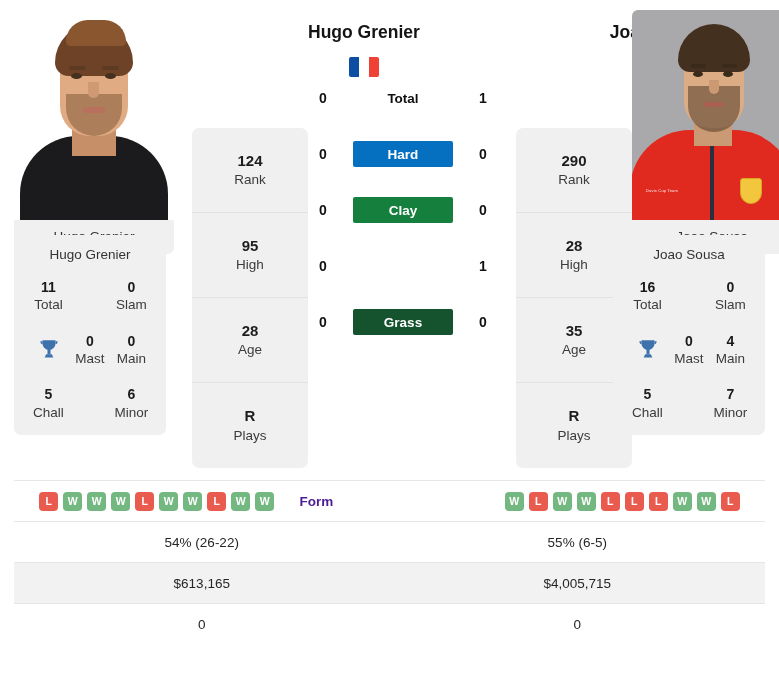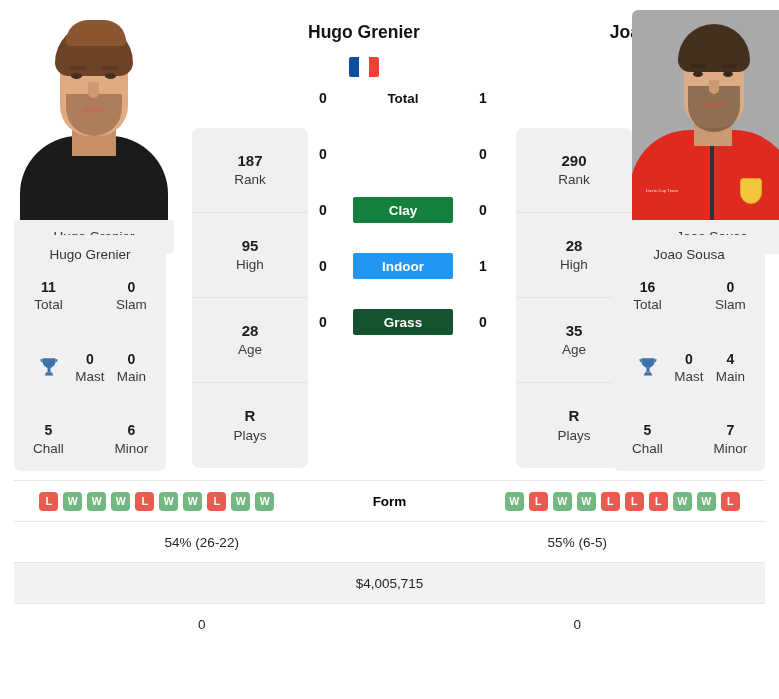--- a/index.html
+++ b/index.html
@@ -134,42 +134,42 @@
 
   
   .titles {
     width: 152px; flex: 0 0 152px;
     margin-top: 8px;
     background: #f0f0f0;
     border-radius: 7px;
     padding: 12px 8px 14px 8px;
   }
   .titles .hdr { text-align: center; font-size: 13.5px; color: #333333; margin-bottom: 16px; }
-  .tgrid { display: grid; grid-template-columns: 1fr 30px 1fr; row-gap: 36px; align-items: center; }
+  .tgrid { display: grid; grid-template-columns: 1fr 30px 1fr; row-gap: 18px; align-items: center; }
   .tcell { text-align: center; }
   .tcell .v { font-size: 14px; font-weight: bold; color: #1a1a1a; line-height: 1.3; }
   .tcell .k { font-size: 13.5px; color: #3b3b3b; line-height: 1.3; }
   .trophy { grid-row: 2; display: flex; align-items: center; justify-content: center; }
 
   
   .table { position: absolute; left: 14px; right: 14px; top: 480px; }
   .trow {
     display: flex; align-items: center;
     height: 41px;
     border-top: 1px solid #e6e6e6;
   }
   .trow.alt { background: #f2f2f2; }
   .trow .side {
     flex: 1 1 0; display: flex; align-items: center; justify-content: center;
     font-size: 13.5px; color: #262626;
   }
   .trow .side.forms { gap: 5px; }
   .trow .label {
-    flex: 0 0 180px; text-align: center;
-    font-size: 13.5px; font-weight: bold; color: #000000;
+    flex: 0 0 180px; 
+    font-size: 13.5px; font-weight: bold; color: #4c1d95;
   }
   .badge {
     width: 19px; height: 19px; border-radius: 4px;
     display: flex; align-items: center; justify-content: center;
     font-size: 10.5px; font-weight: bold; color: #ffffff;
   }
 </style>
 </head>
 <body>
 
@@ -216,21 +216,21 @@
         <div class="p-eye a"></div>
           <div class="p-eye b"></div>
         <div class="p-nose"></div>
         <div class="p-mouth"></div>
       </div>
       <div class="photo-name">Hugo Grenier</div>
     </div>
 
     <div class="statcol">
       <div class="cell">
-        <div class="v">187</div>
+        <div class="v">124</div>
         <div class="k">Rank</div>
       </div>
       <div class="cell">
         <div class="v">95</div>
         <div class="k">High</div>
       </div>
       <div class="cell">
         <div class="v">28</div>
         <div class="k">Age</div>
       </div>
@@ -246,36 +246,36 @@
         <div class="h2h-row">
           <div class="num">0</div>
           <div class="mid">
               <div class="surface plain">Total</div>
             </div>
           <div class="num">1</div>
         </div>
 
         <div class="h2h-row">
           <div class="num">0</div>
+          <div class="mid">
+              <div class="surface" style="background: rgb(6, 112, 192);">Hard</div>
+            </div>
           <div class="num">0</div>
         </div>
 
         <div class="h2h-row">
           <div class="num">0</div>
           <div class="mid">
               <div class="surface" style="background: #15803d;">Clay</div>
             </div>
           <div class="num">0</div>
         </div>
 
         <div class="h2h-row">
           <div class="num">0</div>
-          <div class="mid">
-              <div class="surface" style="background: rgb(33, 150, 243);">Indoor</div>
-            </div>
           <div class="num">1</div>
         </div>
 
         <div class="h2h-row">
           <div class="num">0</div>
           <div class="mid">
               <div class="surface" style="background: #14532d;">Grass</div>
             </div>
           <div class="num">0</div>
         </div>
@@ -438,20 +438,21 @@
         </div>
     </div>
 
 
     <div class="trow">
       <div class="side">54% (26-22)</div>
       <div class="side">55% (6-5)</div>
     </div>
 
     <div class="trow alt">
+      <div class="side">$613,165</div>
       <div class="side">$4,005,715</div>
     </div>
 
     <div class="trow">
       <div class="side">0</div>
       <div class="side">0</div>
     </div>
 
   </div>
 </div>

